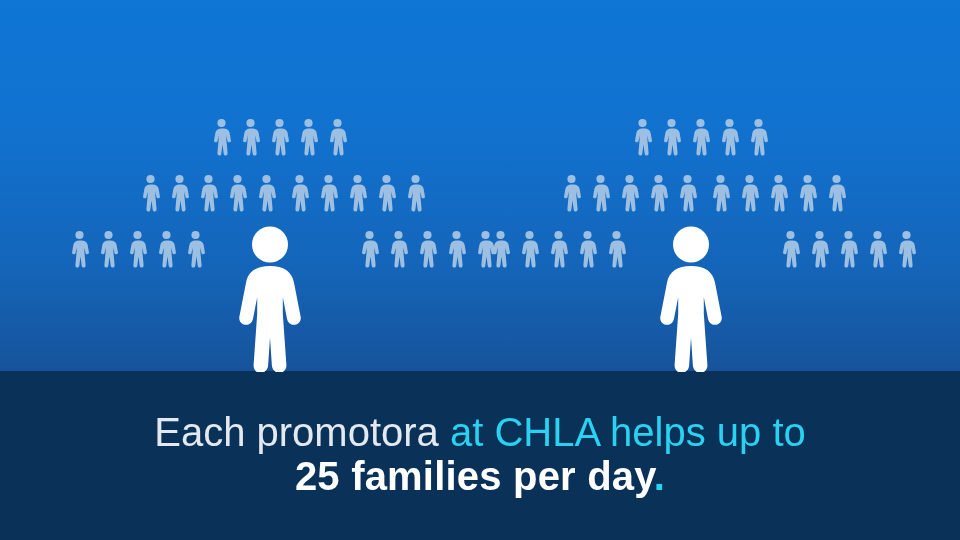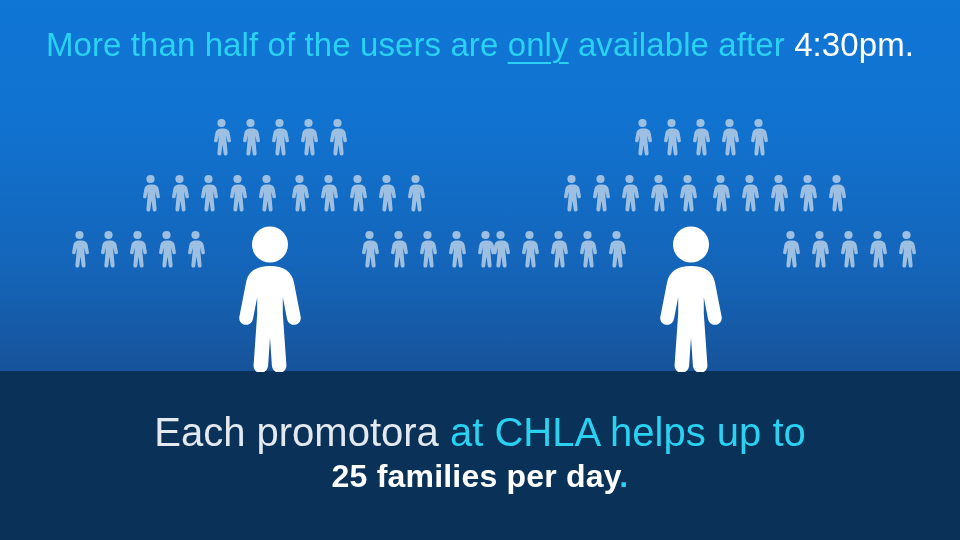--- a/index.html
+++ b/index.html
@@ -102,40 +102,37 @@
     color: #2ad2f2;
   }
   .sub-line1 .lead { color: #e3e9ef; }
 
   .sub-line2 {
     position: absolute;
     left: 0;
     top: 456px;
     width: 960px;
     text-align: center;
-    font-size: 32px;
+    font-size: 40px;
     line-height: 40px;
     font-weight: 700;
     letter-spacing: 0.2px;
     white-space: nowrap;
     color: #ffffff;
   }
   .sub-line2 .dot { color: #2ad2f2; }
 </style>
 </head>
 <body>
 
 <div id="slide">
 
   <div class="band-top"></div>
   <div class="band-bottom"></div>
 
-  <div class="headline">
-    <span>More than half of the users are </span><span class="u">only</span><span> available after </span><span class="white">4:30pm.</span>
-  </div>
 
   <div class="cluster" id="cluster-left">
 
     <div class="row r1">
       <svg class="mini" viewBox="0 0 23 38">
           <circle cx="11.5" cy="5" r="4.1"></circle>
           <path d="M11.5 10.6c-3.4 0-5.6 1.6-6.1 4.2L4.1 22.2c-.2 1.1.5 2 1.5 2.1 1 .1 1.8-.6 2-1.6l1-5.2v4.3l-1.2 13.4c-.1 1.2.7 2.2 1.8 2.3 1.1.1 2-.7 2.1-1.8l1.2-9.1 1.2 9.1c.1 1.1 1 1.9 2.1 1.8 1.1-.1 1.9-1.1 1.8-2.3L16.4 21.8v-4.3l1 5.2c.2 1 1 1.7 2 1.6 1-.1 1.7-1 1.5-2.1l-1.3-7.4c-.5-2.6-2.7-4.2-6.1-4.2z"></path>
         </svg>
       <svg class="mini" viewBox="0 0 23 38">
           <circle cx="11.5" cy="5" r="4.1"></circle>

